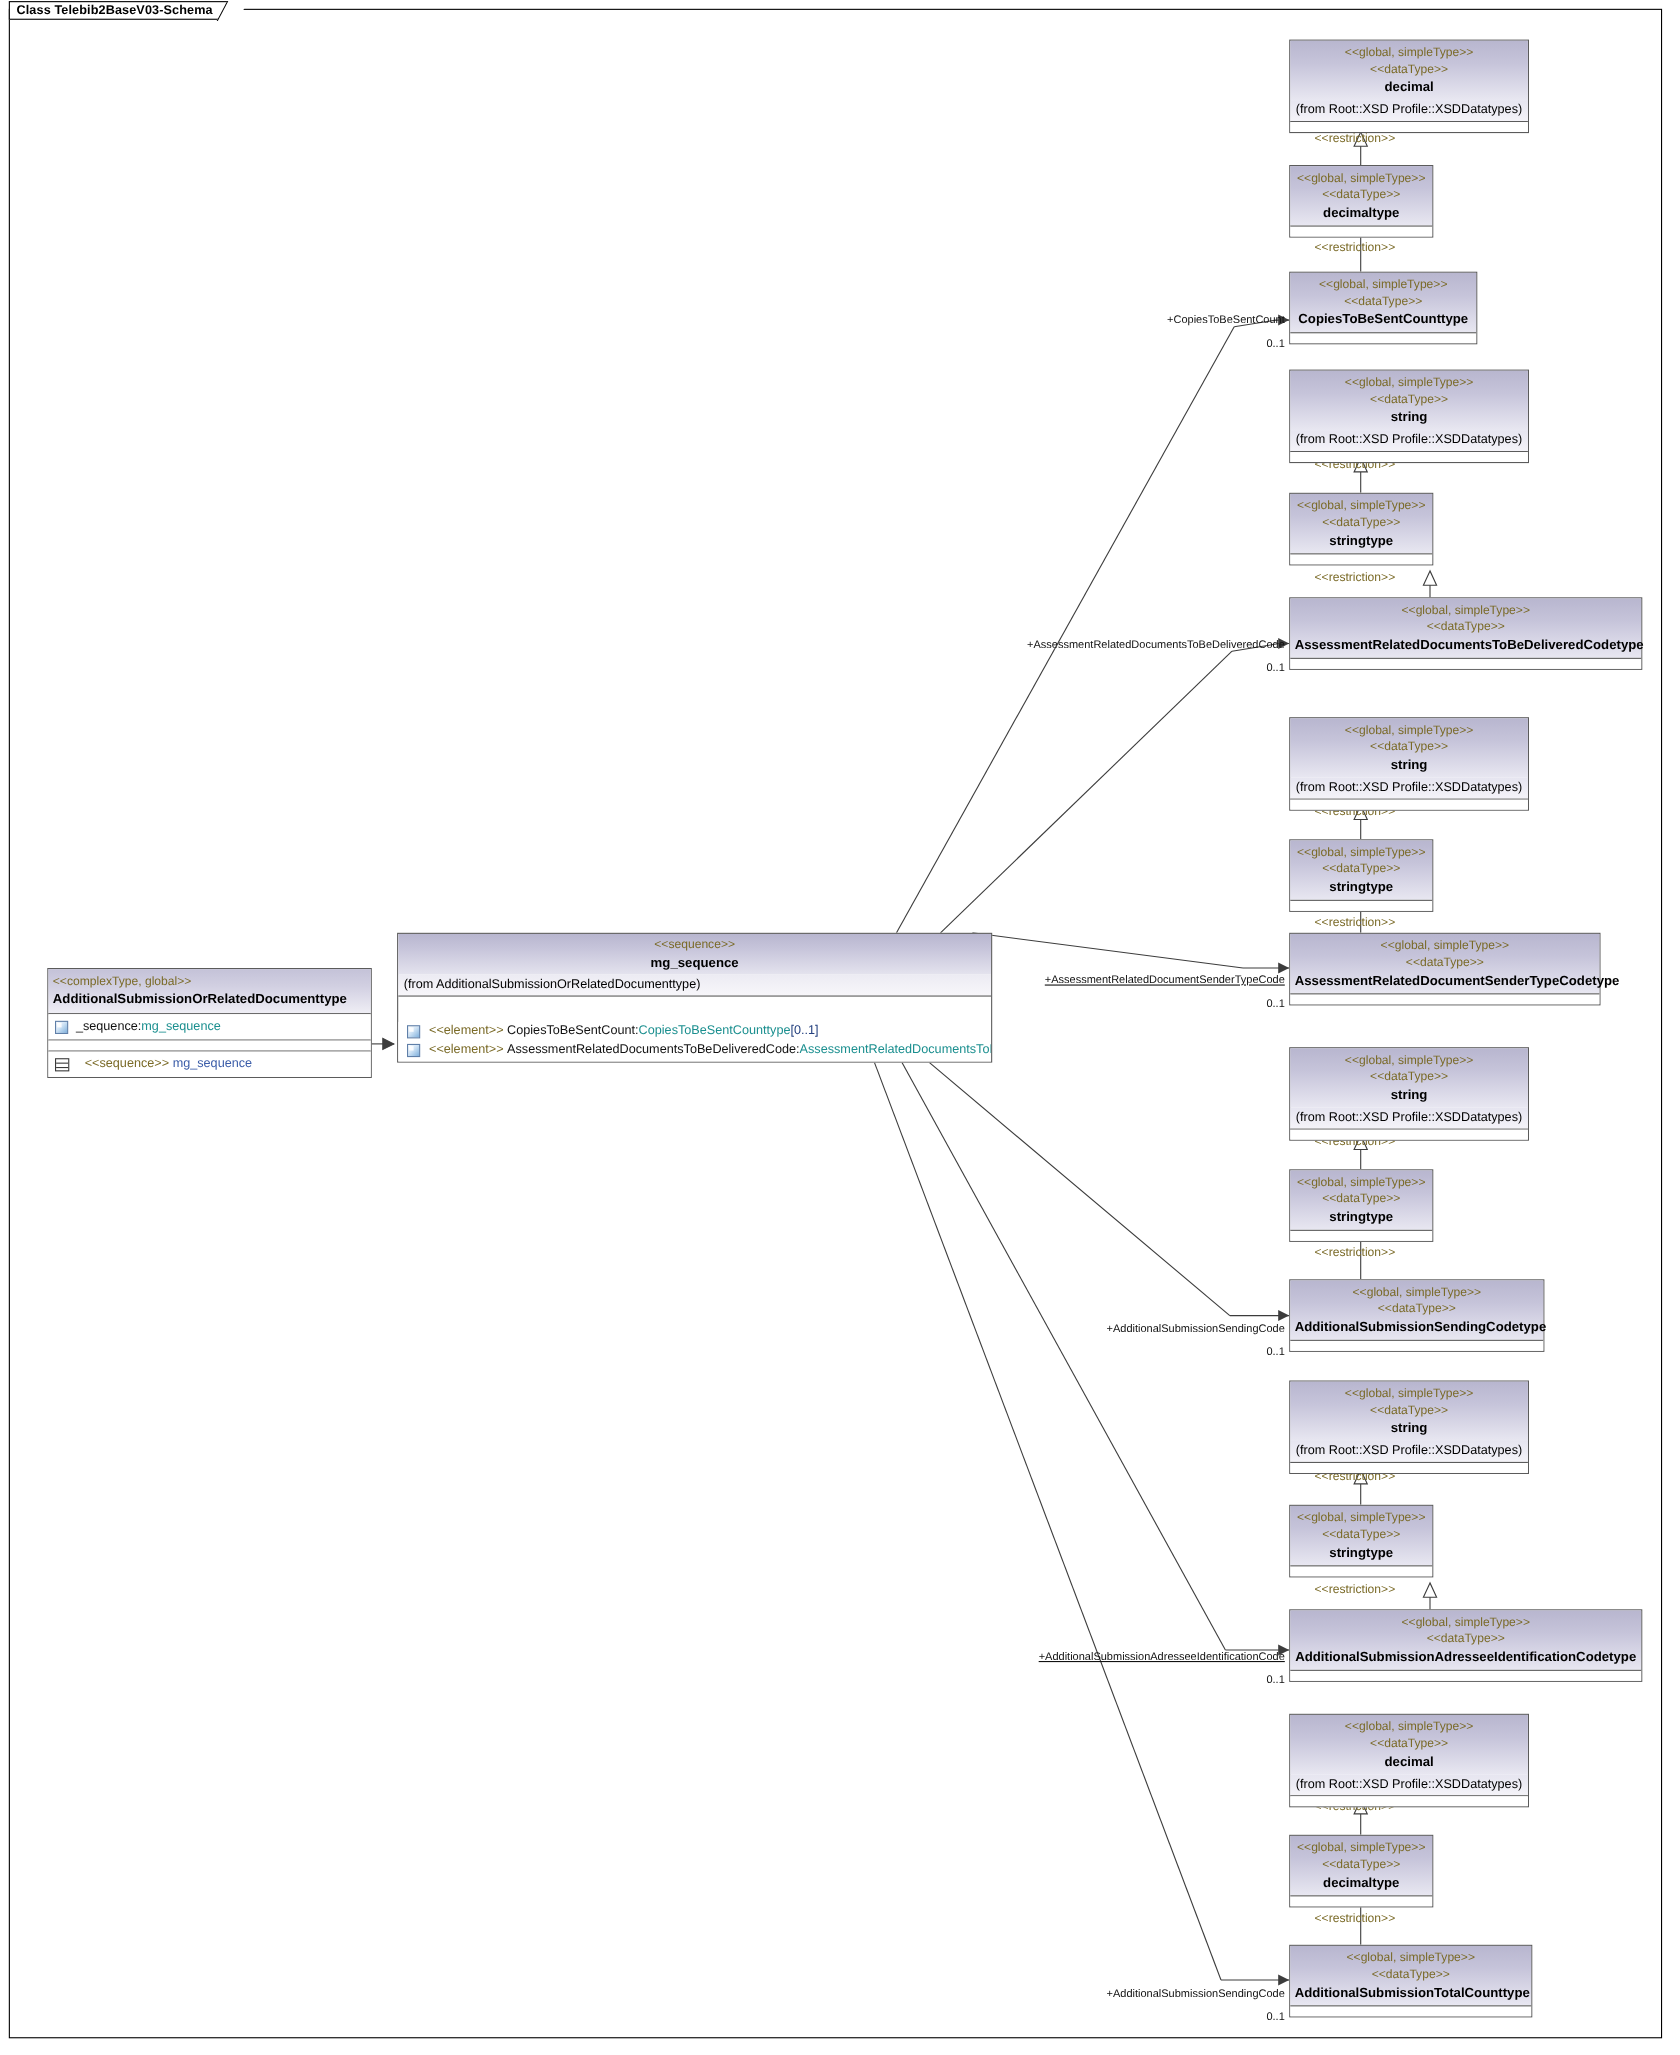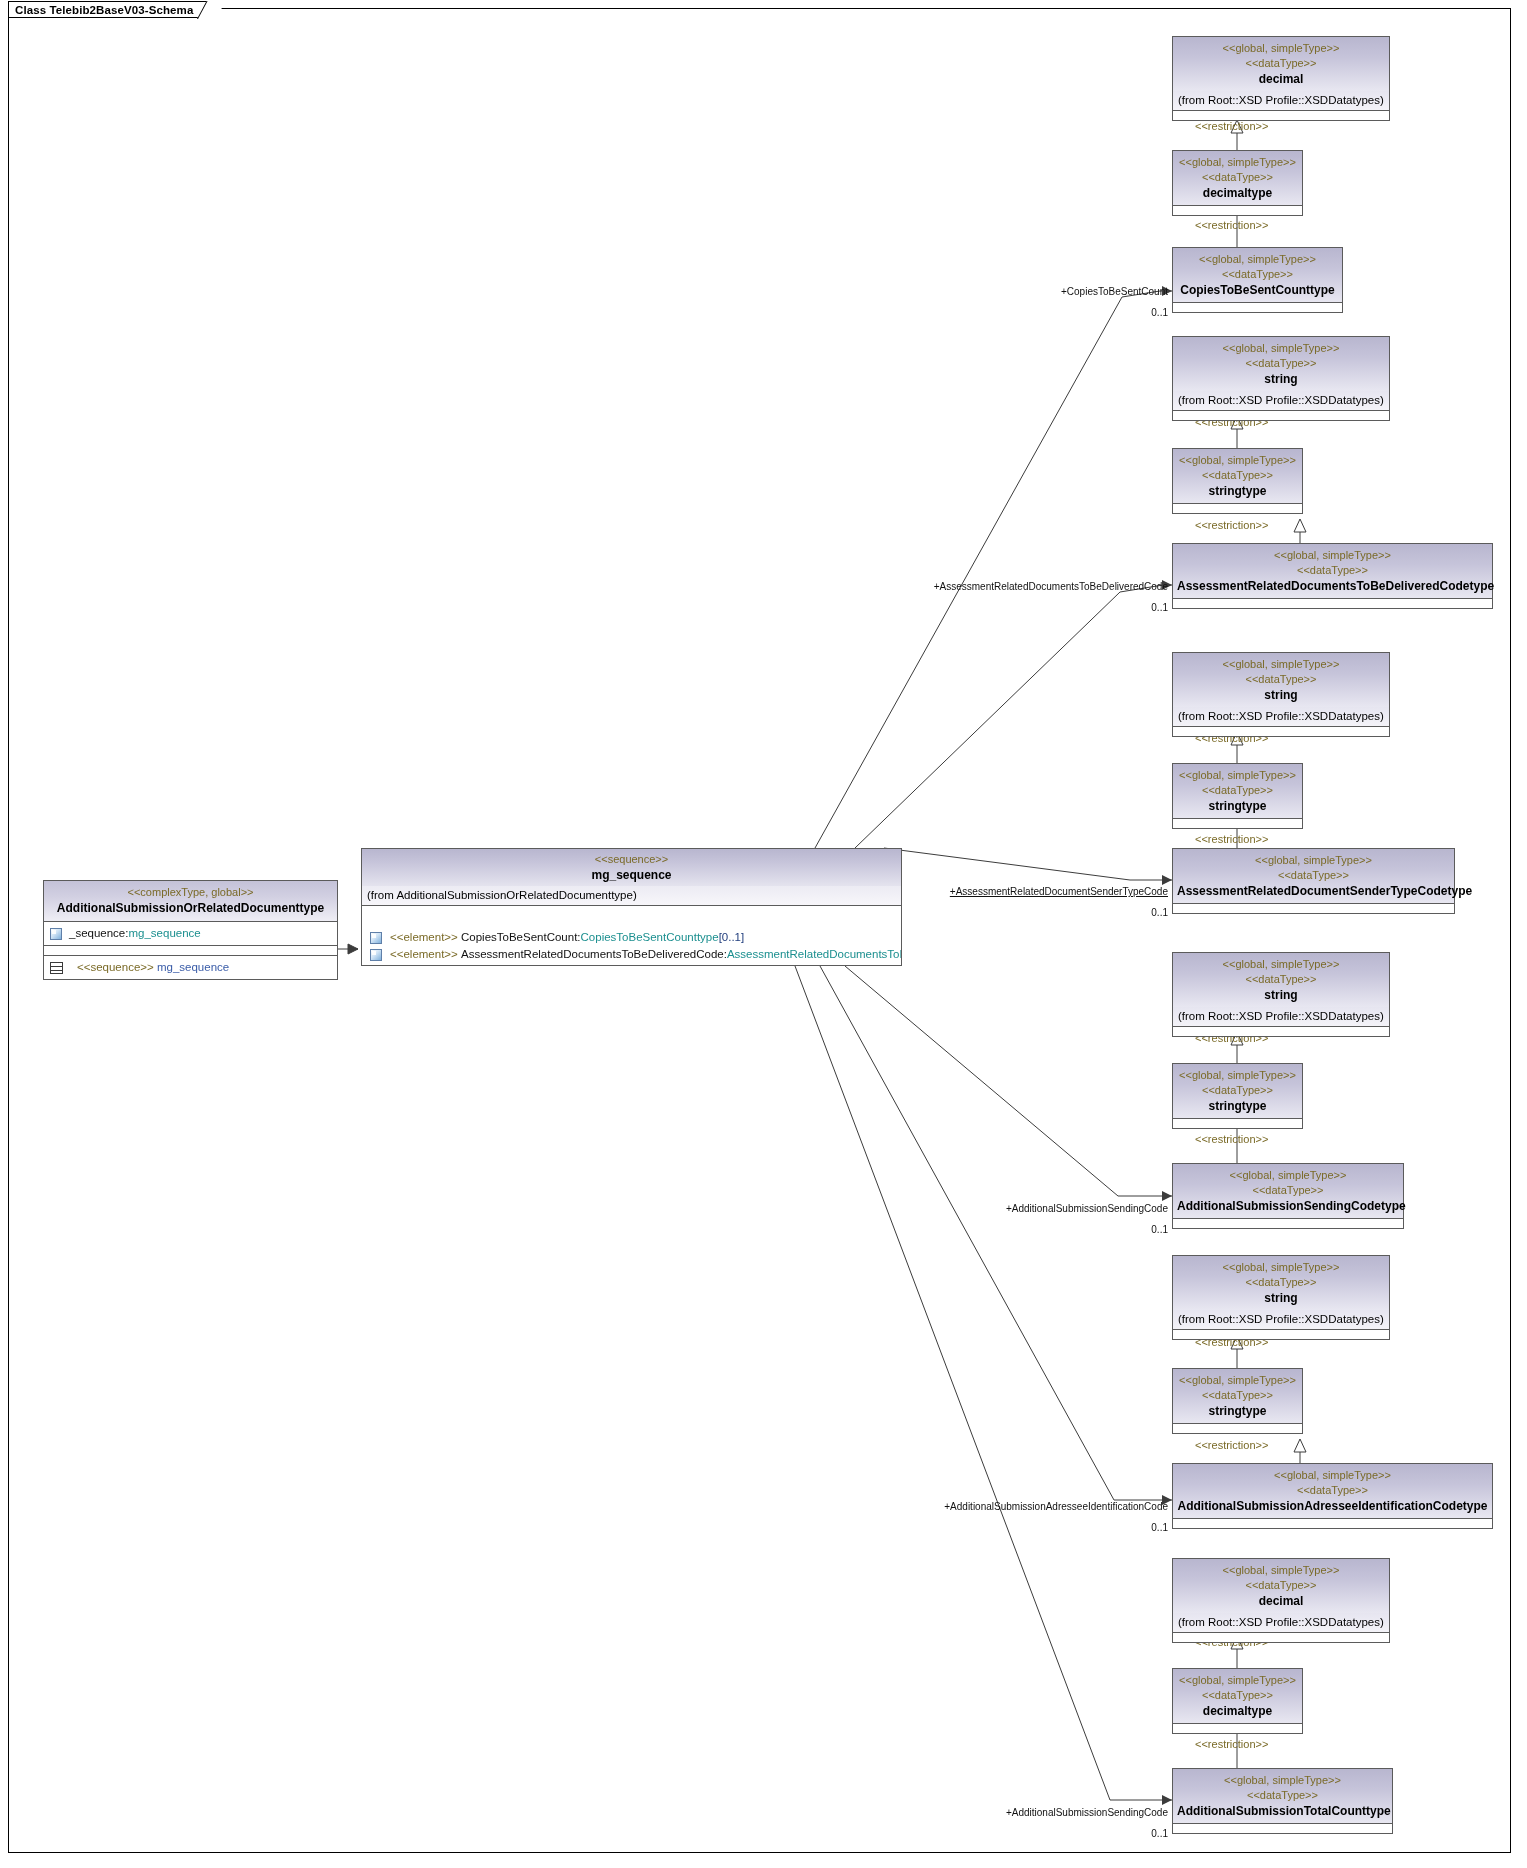--- a/index.html
+++ b/index.html
@@ -95,21 +95,21 @@
     height:9px;
     background:#ffffff;
     border-bottom:1px solid #5b5b5b;
   }
   .compartment.last{border-bottom:none;}
 
   
   .ct-head{
     background:linear-gradient(to bottom,#c4c2d8 0%, #d2d0e2 40%, #efeef5 100%);
     padding:4px 4px 5px 4px;
-    text-align:center;
+    text-align:left;
     border-bottom:1px solid #5b5b5b;
   }
   .attr-row{
     display:flex;
     align-items:center;
     gap:7px;
     padding:4px 6px;
     font-size:11.5px;
     line-height:15px;
     white-space:nowrap;
@@ -480,21 +480,21 @@
   <div class="lbl restr" style="left:1195px; top:1439px;">&lt;&lt;restriction&gt;&gt;</div>
 
   <div class="node" style="left:1172px; top:1463px; width:321px; z-index:5;">
     <div class="head" style="border-bottom:none;">
       <span class="stereo">&lt;&lt;global, simpleType&gt;&gt;</span>
       <span class="stereo">&lt;&lt;dataType&gt;&gt;</span>
       <span class="cname">AdditionalSubmissionAdresseeIdentificationCodetype</span>
     </div>
     <div class="compartment last" style="border-top:1px solid #5b5b5b;"></div>
   </div>
-  <div class="lbl role right" style="left:1168px; top:1500px;">+AdditionalSubmissionAdresseeIdentificationCode</div>
+  <div class="lbl role right" style="left:1168px; top:1500px;text-decoration:underline;">+AdditionalSubmissionAdresseeIdentificationCode</div>
   <div class="lbl mult right" style="left:1168px; top:1521px;">0..1</div>
 
   <div class="node" style="left:1172px; top:1558px; width:218px; z-index:5;">
     <div class="head" style="border-bottom:none;">
       <span class="stereo">&lt;&lt;global, simpleType&gt;&gt;</span>
       <span class="stereo">&lt;&lt;dataType&gt;&gt;</span>
       <span class="cname">decimal</span>
     </div>
     <div class="fromline">(from Root::XSD Profile::XSDDatatypes)</div>
     <div class="compartment last"></div>

